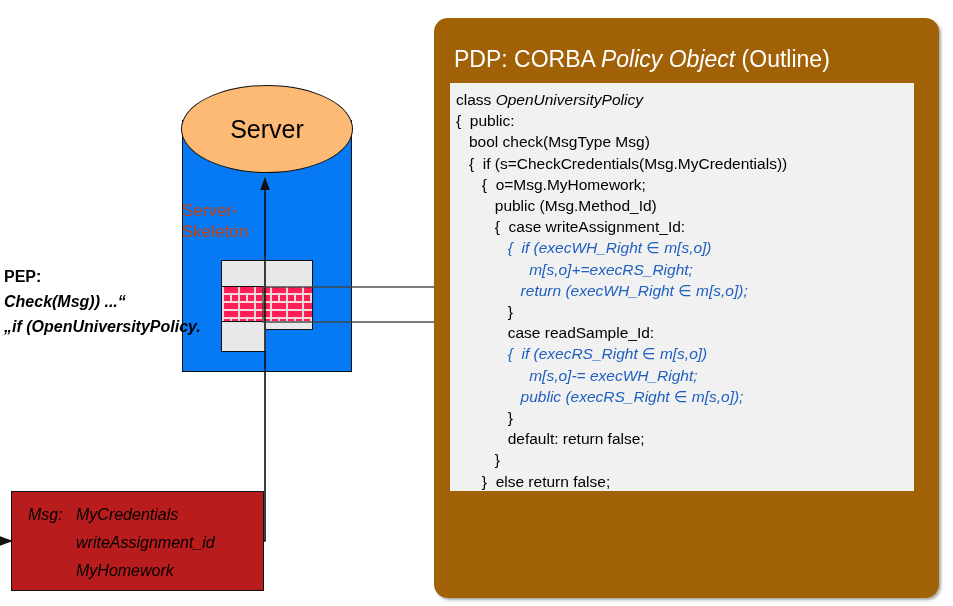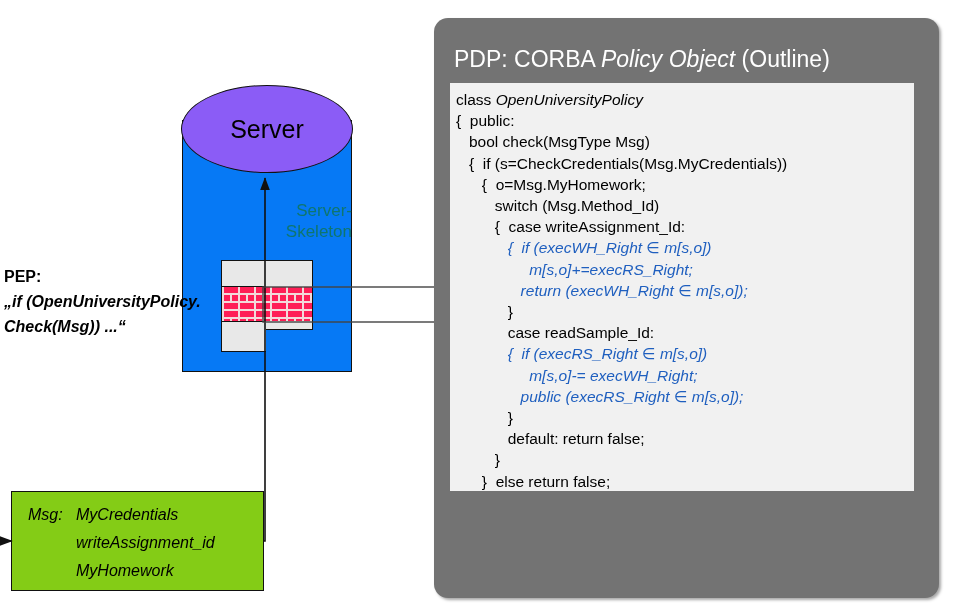--- a/index.html
+++ b/index.html
@@ -5,26 +5,26 @@
   html,body{margin:0;padding:0;background:#ffffff;}
   body{width:953px;height:606px;position:relative;overflow:hidden;
        font-family:"Liberation Sans","DejaVu Sans",sans-serif;}
 
   
   #diagram{position:absolute;left:0;top:0;width:430px;height:606px;}
 
   .server-body{position:absolute;left:182px;top:120px;width:170px;height:252px;
                background:#0679F5;border:1px solid #111;box-sizing:border-box;}
   .server-cap{position:absolute;left:181px;top:85px;width:172px;height:88px;
-              background:#8b5cf6;border:1px solid #111;border-radius:50%;
+              background:#fdba74;border:1px solid #111;border-radius:50%;
               box-sizing:border-box;display:flex;align-items:center;justify-content:center;}
   .server-cap span{font-size:25px;color:#000;}
 
   .skeleton-label{position:absolute;left:182px;top:200px;width:170px;
-                  text-align:right;color:#0f766e;font-size:17px;line-height:21px;}
+                  text-align:left;color:#c2410c;font-size:17px;line-height:21px;}
 
   .fw-box{position:absolute;left:221px;top:260px;width:92px;height:70px;
           background:#E8E8E8;border:1px solid #111;box-sizing:border-box;}
   .fw-bricks{position:absolute;left:222px;top:287px;width:90px;height:34px;
       background:
         repeating-linear-gradient(to bottom,
           #FF1E56 0px,#FF1E56 6px, #F2DADA 6px,#F2DADA 8px),
         #F2DADA;}
   .fw-bricks::after{content:"";position:absolute;inset:0;
       background:
@@ -42,29 +42,29 @@
                 border-bottom:1px solid #111;box-sizing:border-box;}
   .fw-notch-bot{position:absolute;left:221px;top:321px;width:45px;height:31px;
                 background:#E8E8E8;border-left:1px solid #111;border-bottom:1px solid #111;
                 border-top:1px solid #111;box-sizing:border-box;}
 
   .pep-label{position:absolute;left:4px;top:264px;width:215px;font-size:16px;
              line-height:25px;color:#000;font-weight:bold;}
   .pep-label .ital{font-style:italic;}
 
   .msg-box{position:absolute;left:11px;top:491px;width:253px;height:100px;
-           background:#84cc16;border:1px solid #111;box-sizing:border-box;}
+           background:#b91c1c;border:1px solid #111;box-sizing:border-box;}
   .msg-grid{position:absolute;left:16px;top:9px;font-size:16px;font-style:italic;
             line-height:28px;color:#000;}
   .msg-grid .k{display:inline-block;width:48px;}
   .msg-grid .v{display:inline-block;}
 
   
   #pdp{position:absolute;left:434px;top:18px;width:505px;height:580px;
-       background:#737373;border-radius:14px;box-shadow:2px 2px 3px rgba(0,0,0,.35);}
+       background:#a16207;border-radius:14px;box-shadow:2px 2px 3px rgba(0,0,0,.35);}
   #pdp-title{position:absolute;left:20px;top:28px;font-size:23px;color:#fff;white-space:nowrap;}
   #pdp-title i{font-style:italic;}
   #code{position:absolute;left:16px;top:65px;width:464px;height:408px;
         background:#F1F1F1;padding:6px 16px 0 6px;box-sizing:border-box;overflow:hidden;}
   .cl{font-size:15.5px;line-height:21.2px;white-space:pre;color:#000;}
   .cl.blue{color:#1F5FBF;font-style:italic;}
 
   
   svg.conn{position:absolute;left:0;top:0;width:953px;height:606px;pointer-events:none;}
 </style>
@@ -85,22 +85,22 @@
   </div>
 
   <div class="fw-box"></div>
   <div class="fw-notch-top"></div>
   <div class="fw-notch-bot"></div>
   <div class="fw-bricks"></div>
   <div class="fw-bricks-b"></div>
 
   <div class="pep-label">
     <div>PEP:</div>
+    <div class="ital">Check(Msg)) ...“</div>
     <div class="ital">„if (OpenUniversityPolicy.</div>
-    <div class="ital">Check(Msg)) ...“</div>
   </div>
 
   <div class="msg-box">
     <div class="msg-grid">
       <div><span class="k">Msg:</span><span class="v">MyCredentials</span></div>
       <div><span class="k"></span><span class="v">writeAssignment_id</span></div>
       <div><span class="k"></span><span class="v">MyHomework</span></div>
     </div>
   </div>
 </div>
@@ -120,21 +120,21 @@
 </svg>
 
 <div id="pdp">
   <div id="pdp-title"><span>PDP: CORBA </span><i>Policy Object</i><span> (Outline)</span></div>
   <div id="code">
       <div class="cl"><span>class </span><span style="font-style: italic;">OpenUniversityPolicy</span></div>
       <div class="cl">{  public:</div>
       <div class="cl">   bool check(MsgType Msg)</div>
       <div class="cl">   {  if (s=CheckCredentials(Msg.MyCredentials))</div>
       <div class="cl">      {  o=Msg.MyHomework;</div>
-      <div class="cl">         switch (Msg.Method_Id)</div>
+      <div class="cl">         public (Msg.Method_Id)</div>
       <div class="cl">         {  case writeAssignment_Id:</div>
       <div class="cl blue">            {  if (execWH_Right ∈ m[s,o])</div>
       <div class="cl blue">                 m[s,o]+=execRS_Right;</div>
       <div class="cl blue">               return (execWH_Right ∈ m[s,o]);</div>
       <div class="cl">            }</div>
       <div class="cl">            case readSample_Id:</div>
       <div class="cl blue">            {  if (execRS_Right ∈ m[s,o])</div>
       <div class="cl blue">                 m[s,o]-= execWH_Right;</div>
       <div class="cl blue">               public (execRS_Right ∈ m[s,o]);</div>
       <div class="cl">            }</div>

